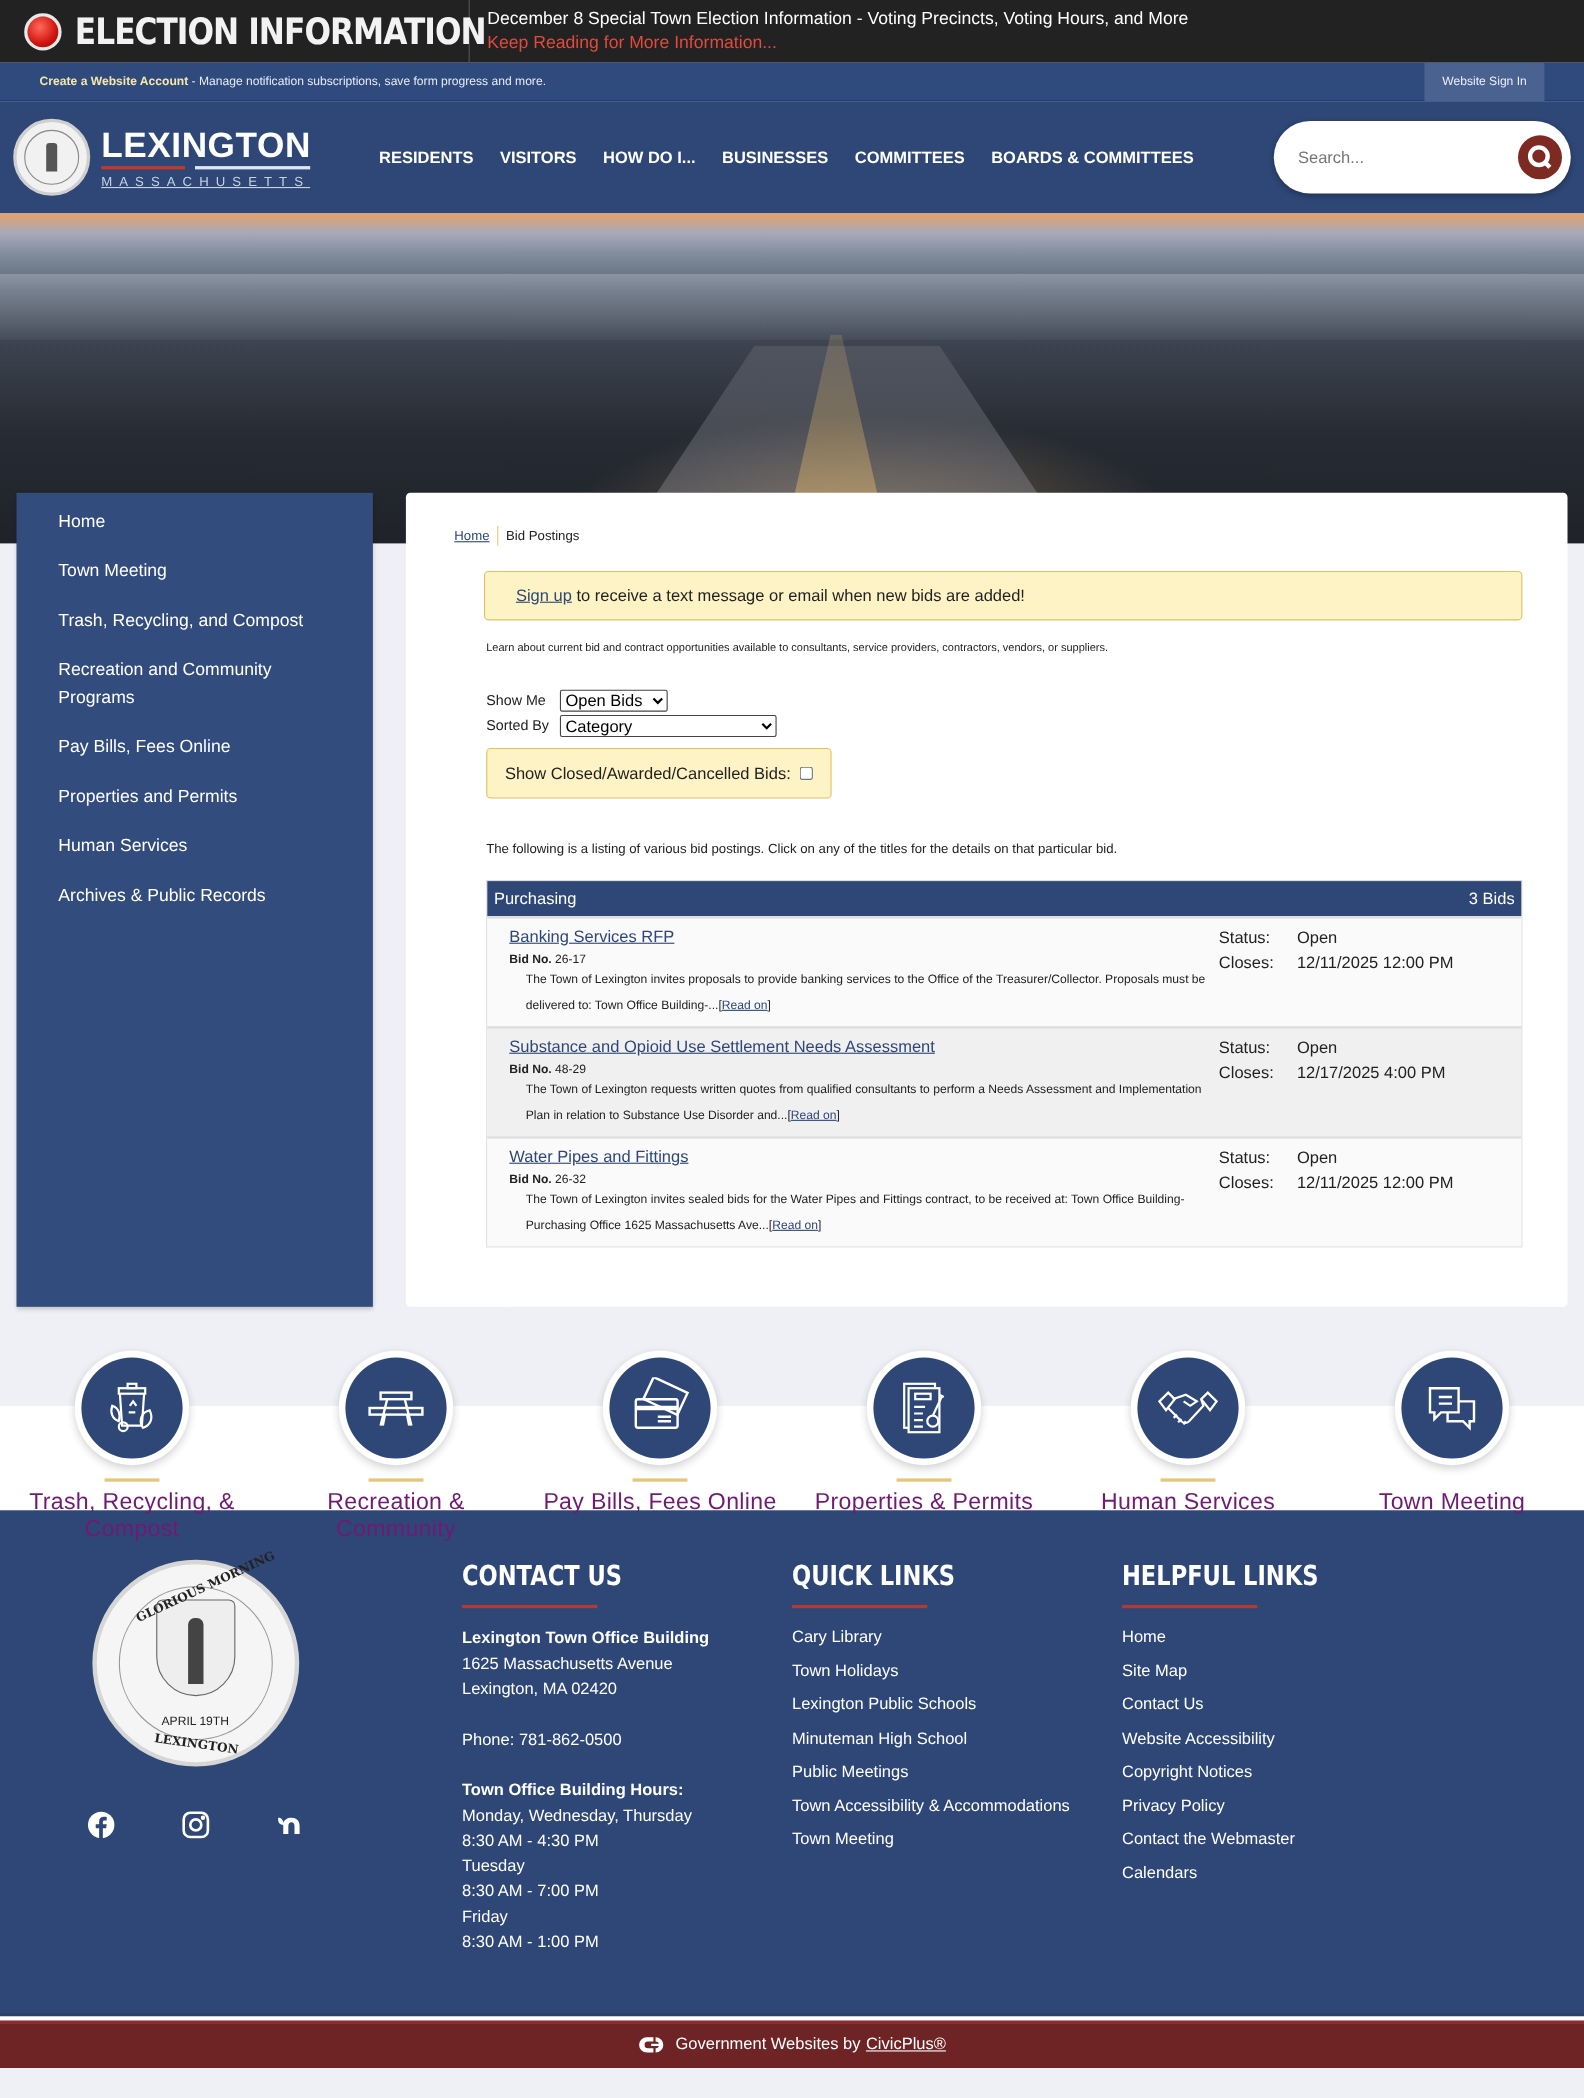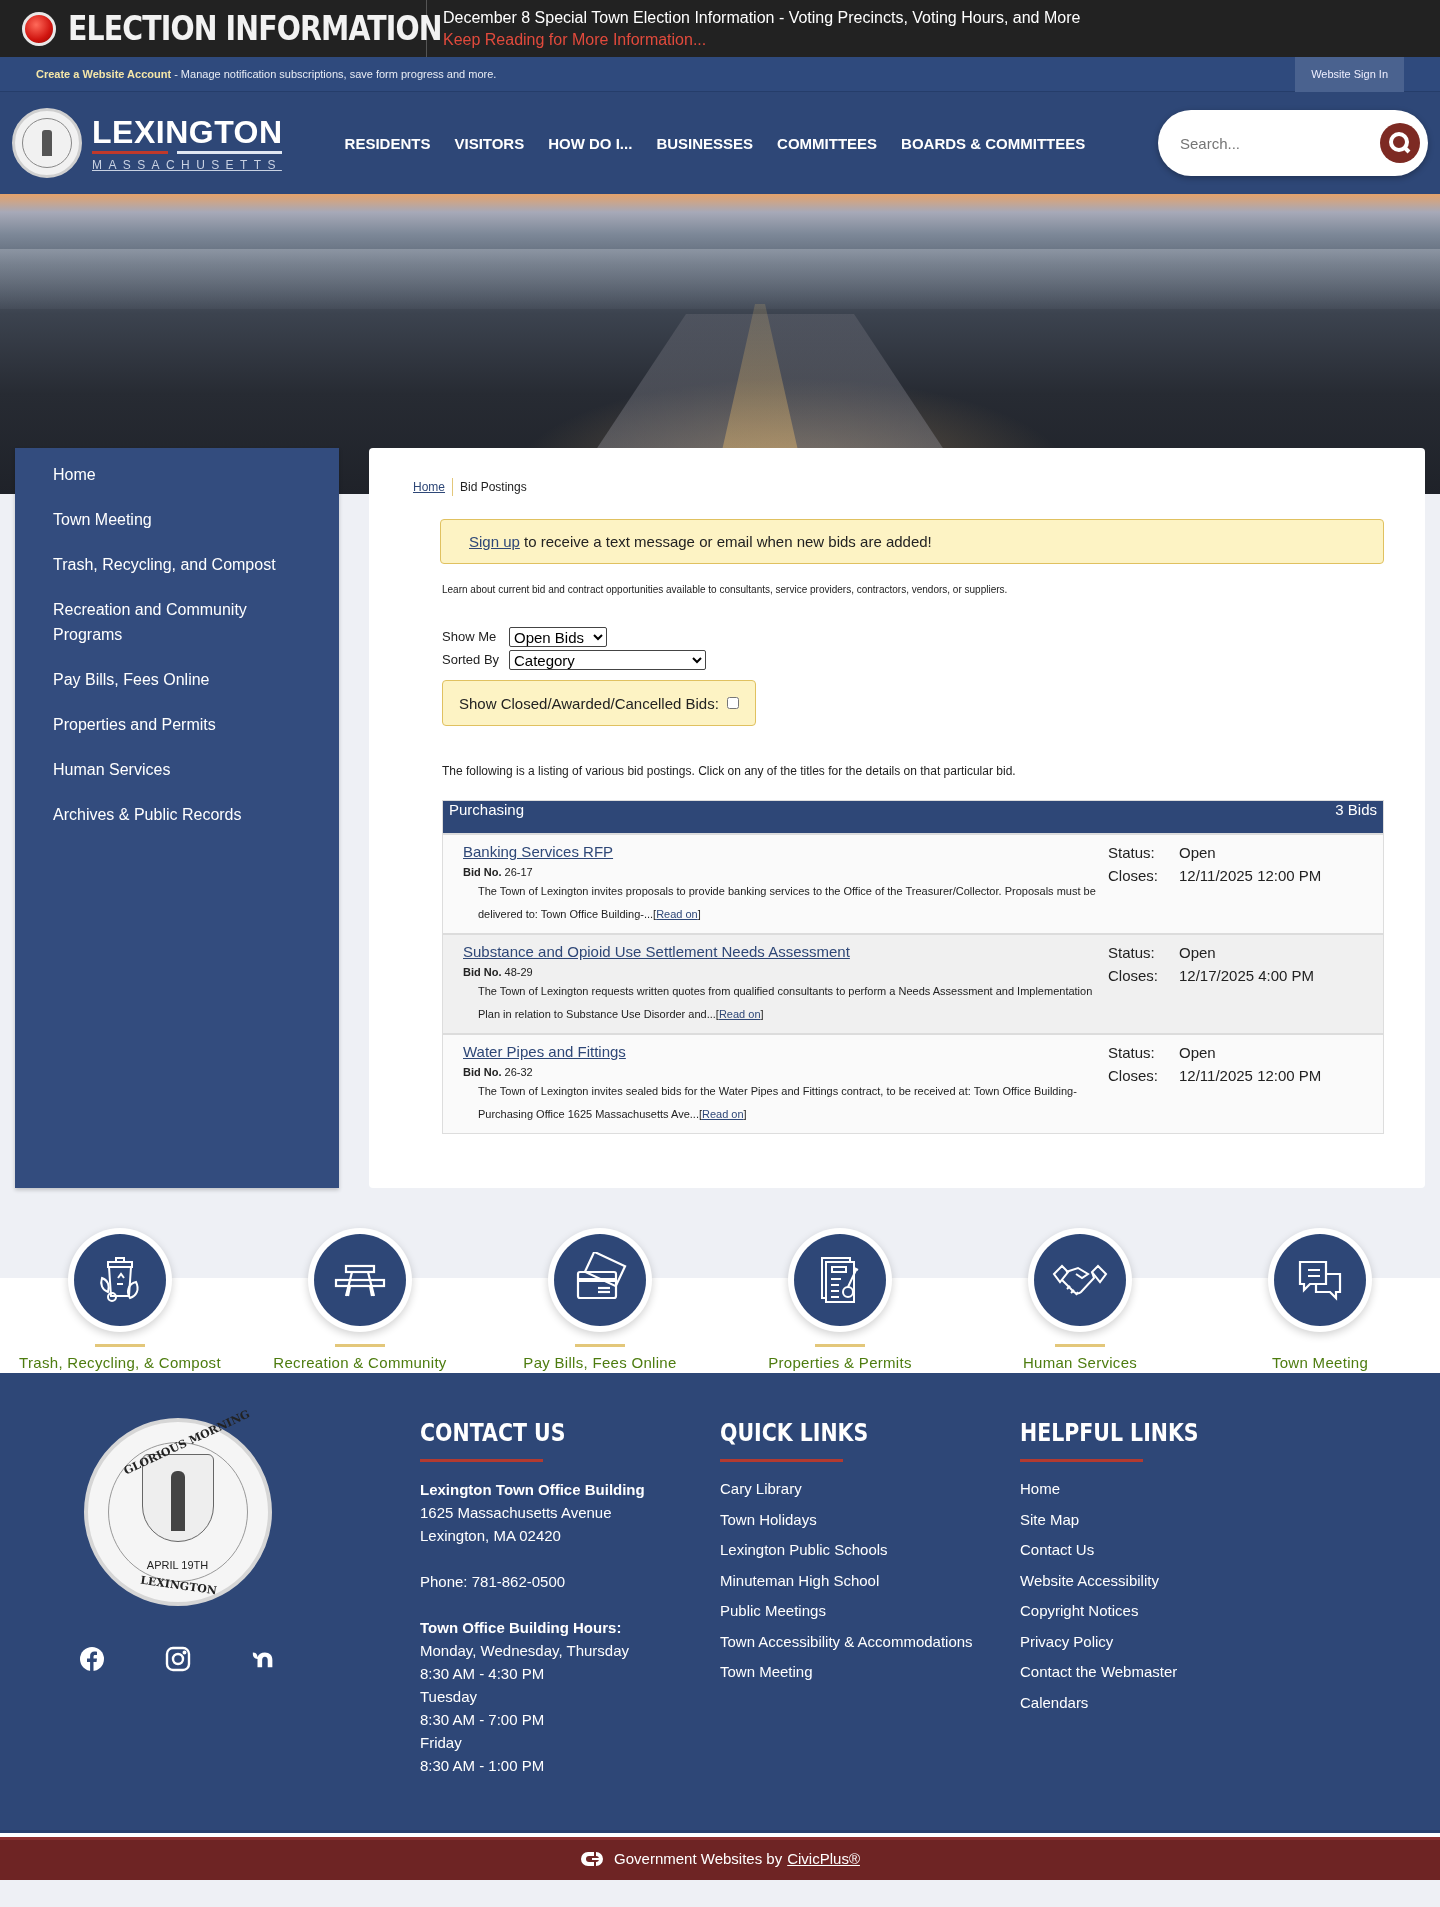--- a/index.html
+++ b/index.html
@@ -59,42 +59,42 @@
   .intro { font-size: 10px; margin: 20px 0 0 43px; }
   .filters { margin: 30px 0 0 43px; font-size: 13px; }
   .filter-row { display: flex; align-items: center; height: 23px; }
   .filter-row label { width: 67px; }
   .filter-row select { font-size: 15px; font-family: "Liberation Sans", sans-serif; height: 20px; border: 1px solid #444; border-radius: 2px; background: #fff; }
   .closed-box { display: inline-flex; align-items: center; margin-top: 9px; background: #fdf3c4; border: 1px solid #e0c160; border-radius: 4px; padding: 13px 16px; font-size: 15px; height: 46px; }
   .closed-box input { margin-left: 8px; width: 12px; height: 12px; }
   .listing-note { font-size: 12px; margin: 38px 0 0 43px; }
 
   .bid-table { margin: 22px 11px 0 43px; border: 1px solid #ddd; }
-  .bid-head { background: #2e4777; color: #fff; display: flex; justify-content: space-between; padding: 0 6px; height: 32px; align-items: flex-start; font-size: 15px; }
+  .bid-head { background: #2e4777; color: #fff; display: flex; justify-content: space-between; padding: 0 6px; height: 32px; align-items: center; font-size: 15px; }
   .bid-row { display: flex; padding: 6px 20px 7px 20px; border-top: 2px solid #dcdcdc; background: #fafafa; }
   .bid-row.alt { background: #f0f0f0; }
   .bid-left { flex: 1; }
   .bid-title { color: #2e4777; text-decoration: underline; font-size: 15px; line-height: 22px; }
   .bid-no { font-size: 11px; margin: 3px 0 2px; }
   .bid-no b { font-weight: bold; }
   .bid-desc { font-size: 11px; line-height: 23px; margin-left: 15px; }
   .bid-desc a { color: #2e4777; }
   .bid-right { width: 255px; font-size: 15px; line-height: 23px; }
   .bid-right .k { display: inline-block; width: 71px; }
 
   
   .quick { position: relative; margin-top: 40px; height: 135px; }
   .quick::after { content:""; position:absolute; left:0; right:0; top:50px; bottom:-10px; background:#fff; z-index:0; }
   .quick-inner { position: relative; z-index: 1; display: flex; }
   .quick-item { width: 240px; text-align: center; }
   .quick-circle { width: 104px; height: 104px; border-radius: 50%; background: #fff; margin: 0 auto; display:flex; align-items:center; justify-content:center; box-shadow: 0 3px 8px rgba(0,0,0,0.18); }
   .quick-circle .c { width: 92px; height: 92px; border-radius: 50%; background: #2e4777; display:flex; align-items:center; justify-content:center; }
   .quick-bar { width: 50px; height: 3px; background: #e3c77a; margin: 12px auto 7px; }
   .quick-bar.none { background: transparent; }
-  .quick-label { font-size: 15px; color: #4d7c0f; letter-spacing: 0.3px; }
+  .quick-label { font-size: 21px; color: #701a75; letter-spacing: 0.3px; }
 
   
   .footer { background: #2e4777; margin-top: 10px; height: 460px; display: flex; padding-top: 45px; position: relative; border-bottom: 3px solid #2a4170; }
   .footer-logo-col { width: 420px; display: flex; flex-direction: column; align-items: center; }
   .seal-big { width: 188px; height: 188px; border-radius: 50%; background: #f5f5f5; border: 4px solid #d6d6d6; position: relative; display:flex; align-items:center; justify-content:center; margin-right: 65px; }
   .seal-big .ring { width: 140px; height: 140px; border-radius: 50%; border: 1px solid #999; display:flex; align-items:center; justify-content:center; flex-direction: column; }
   .seal-big .shield { width: 72px; height: 88px; border: 1px solid #666; border-radius: 6px 6px 36px 36px; display:flex; align-items:flex-end; justify-content:center; background: #eee; }
   .seal-big .man { width: 14px; height: 60px; background: #444; border-radius: 6px 6px 0 0; margin-bottom: 10px; }
   .seal-big .date { font-size: 11px; font-weight: normal; margin-top: 17px; color: #222; }
   .seal-big .arc { position: absolute; font-size: 11px; font-weight: bold; color: #222; font-family: "DejaVu Serif", serif; }

